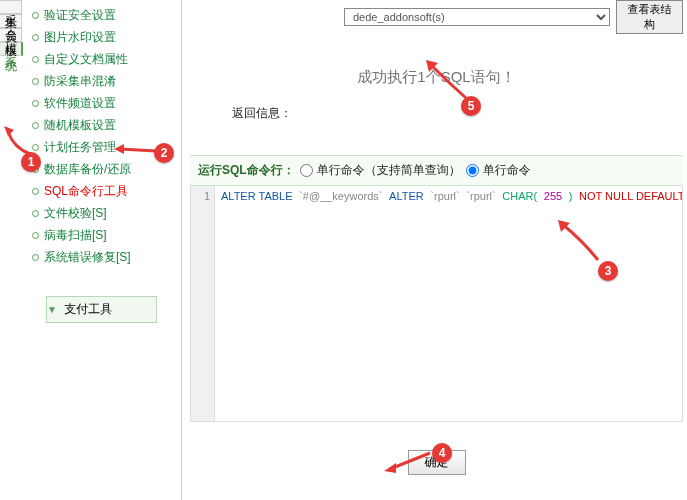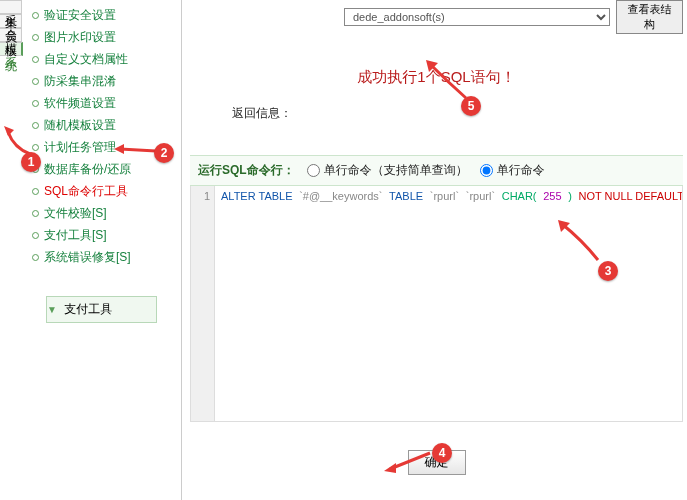--- a/index.html
+++ b/index.html
@@ -11,23 +11,23 @@
 .sidebar-list { list-style: none; padding: 4px 0; }
 .sidebar-list li { padding: 3px 6px 3px 22px; font-size: 12px; color: #15803d; position: relative; cursor: pointer; line-height: 16px; }
 .sidebar-list li::before { content: ""; position: absolute; left: 10px; top: 8px; width: 5px; height: 5px; border: 1px solid #5a9e5a; border-radius: 50%; }
 .sidebar-list li.active { color: #d00; }
 .pay-tool { margin: 24px 24px; border: 1px solid #b8d8b8; background: #f0f8f0; padding: 4px 0; font-size: 12px; cursor: pointer; }
 .pay-tool .chev { color: #5a9e5a; font-size: 10px; margin-right: 4px; }
 .main { position: absolute; left: 186px; top: 0; right: 0; height: 100%; padding: 0 4px; }
 .top-row { display: flex; align-items: center; gap: 6px; padding-top: 0; }
 .select-box { border: 1px solid #888; height: 18px; width: 275px; font-size: 11px; padding: 0 4px; color: #555; background: #fff; margin-left: 154px; }
 .btn-small { border: 1px solid #888; background: #eee; font-size: 11px; padding: 1px 6px; cursor: pointer; }
-.success-msg { text-align: center; font-size: 15px; color: #b91c1c; margin: 34px 0 18px; }
+.success-msg { text-align: center; font-size: 15px; color: #737373; margin: 34px 0 18px; }
 .return-info { font-size: 12px; color: #222; margin-left: 42px; margin-bottom: 33px; }
-.sql-mode-row { background: #f6fbf6; border-top: 1px solid #cde5cd; border-bottom: 1px solid #cde5cd; padding: 6px 8px; font-size: 12px; color: #2a6a2a; font-weight: bold; display: flex; align-items: center; gap: 12px; }
+.sql-mode-row { background: #f6fbf6; border-top: 1px solid #cde5cd; border-bottom: 1px solid #cde5cd; padding: 6px 8px; font-size: 12px; color: #2a6a2a; font-weight: bold; display: flex; align-items: center; gap: 5px; }
 .sql-mode-row label { font-weight: normal; color: #222; display: flex; align-items: center; gap: 4px; }
 .editor-wrap { display: flex; border: 1px solid #ddd; border-top: none; height: 236px; }
 .gutter { width: 24px; background: #f0f0f0; text-align: right; padding: 4px 4px 0 0; font-size: 11px; color: #888; border-right: 1px solid #ddd; font-family: Consolas, monospace; }
 .editor { flex: 1; padding: 4px 6px; font-family: Consolas, monospace; font-size: 11px; white-space: pre; overflow: auto; }
 .kw-blue { color: #15a; }
 .ident { color: #888; }
 .type { color: #0a6; }
 .num { color: #a0a; }
 .kw-red { color: #c00; }
 .submit-row { text-align: center; margin-top: 28px; }
@@ -51,21 +51,21 @@
     <li>验证安全设置</li>
     <li>图片水印设置</li>
     <li>自定义文档属性</li>
     <li>防采集串混淆</li>
     <li>软件频道设置</li>
     <li>随机模板设置</li>
     <li>计划任务管理</li>
     <li>数据库备份/还原</li>
     <li class="active">SQL命令行工具</li>
     <li>文件校验[S]</li>
-    <li>支付工具[S]</li>
+    <li>病毒扫描[S]</li>
     <li>系统错误修复[S]</li>
   </ul>
   <div class="pay-tool">
     <span class="chev">▼</span>
     <span>支付工具</span>
   </div>
 </div>
 
 <div class="main">
   <div class="top-row">
@@ -87,21 +87,21 @@
     <label>
       <input type="radio" name="m" checked="" style="">
       <span>单行命令</span>
     </label>
   </div>
 
   <div class="editor-wrap">
     <div class="gutter">
       <div>1</div>
     </div>
-    <div class="editor"><span class="kw-blue">ALTER TABLE</span> <span class="ident">`#@__keywords`</span> <span class="kw-blue">TABLE</span> <span class="ident">`rpurl`</span> <span class="ident">`rpurl`</span> <span class="type">CHAR(</span> <span class="num">255</span> <span class="type">)</span> <span class="kw-red">NOT NULL DEFAULT</span> </div>
+    <div class="editor"><span class="kw-blue">ALTER TABLE</span> <span class="ident">`#@__keywords`</span> <span class="kw-blue">ALTER</span> <span class="ident">`rpurl`</span> <span class="ident">`rpurl`</span> <span class="type">CHAR(</span> <span class="num">255</span> <span class="type">)</span> <span class="kw-red">NOT NULL DEFAULT</span> </div>
   </div>
 
   <div class="submit-row">
     <button class="btn-ok">确定</button>
   </div>
 </div>
 
 <div class="callout" style="left:21px;top:152px">1</div>
 <div class="arrow" style="left:4px;top:126px">
     <svg width="28" height="30">

